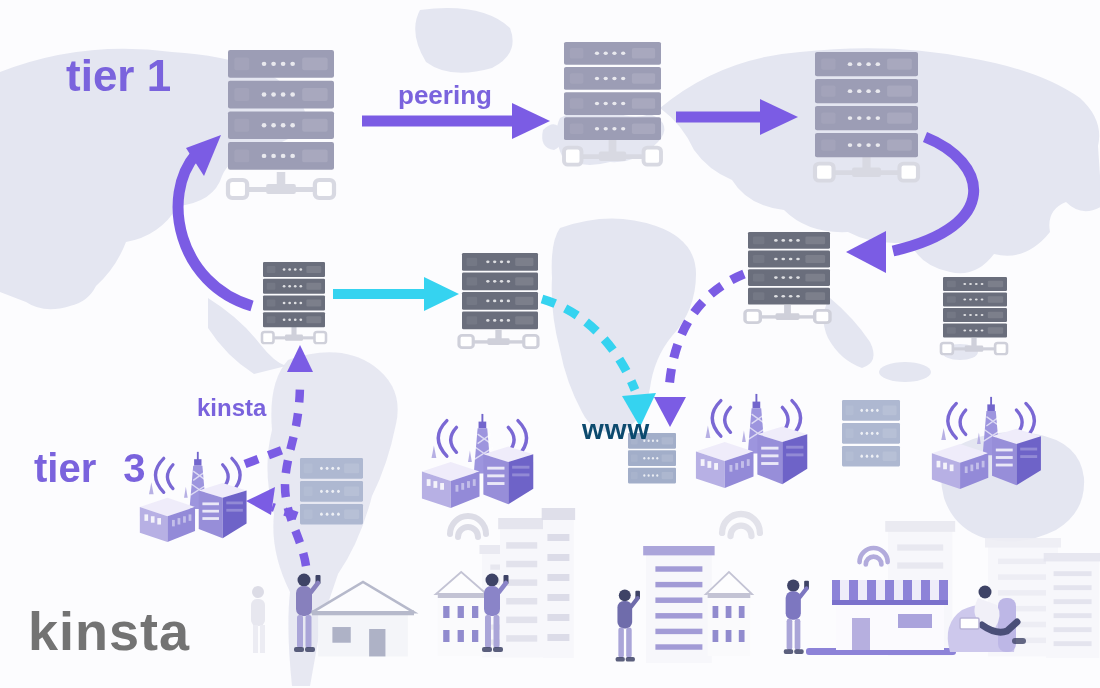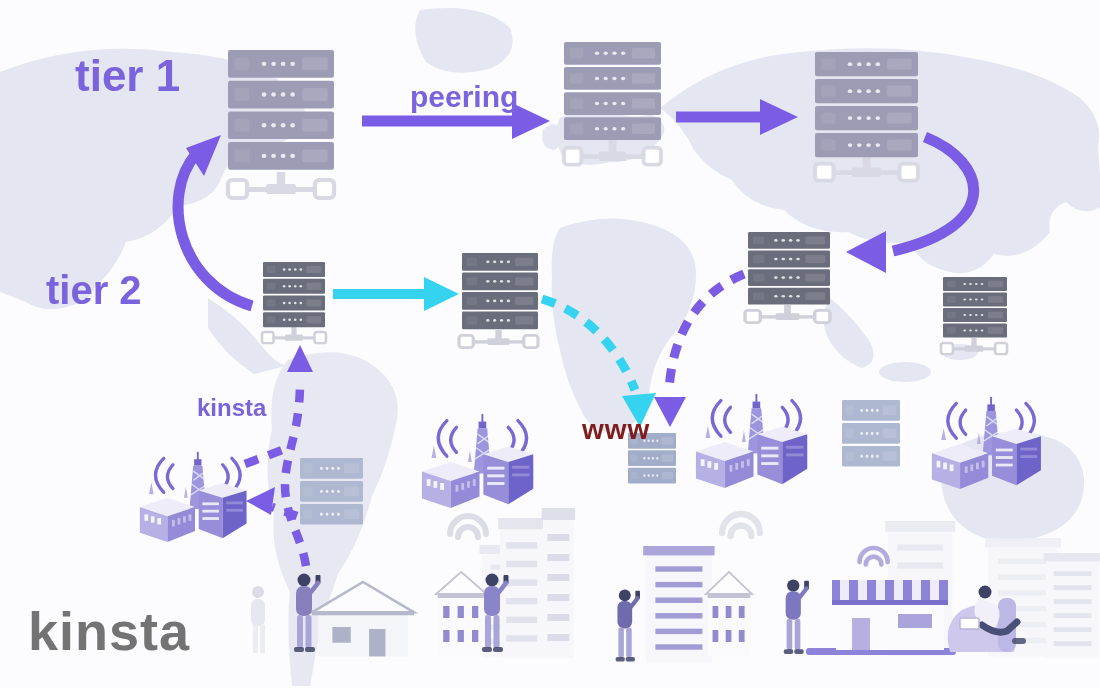--- a/index.html
+++ b/index.html
@@ -5,26 +5,26 @@
   html,body { margin:0; padding:0; background:#ffffff; }
   .stage {
     position:relative; width:1100px; height:688px; overflow:hidden;
     background:#fcfcfe; font-family:"Liberation Sans", sans-serif;
   }
   .stage svg.layer { position:absolute; left:0; top:0; }
   .lbl {
     position:absolute; font-weight:bold; color:#7a63dd; line-height:1;
     white-space:nowrap; user-select:none;
   }
-  #lbl-tier1 { left:66px;  top:54px;  font-size:44px;margin-left:9px; }
+  #lbl-tier1 { left:66px;  top:54px;  font-size:44px; }
   #lbl-tier2 { left:46px;  top:270px; font-size:40px; }
   #lbl-tier3 { left:34px;  top:448px; font-size:40px; word-spacing:16px; }
-  #lbl-peering { left:410px; top:82px;  font-size:30px;text-align:center; }
+  #lbl-peering { left:398px; top:82px;  font-size:26px;text-align:center; }
   #lbl-transit { left:197px; top:396px; font-size:24px; }
-  #lbl-www     { left:582px; top:416px; font-size:28px; letter-spacing:1px; color:#7f1d1d; }
+  #lbl-www     { left:582px; top:416px; font-size:28px; letter-spacing:1px; color:#0c4a6e; }
   #logo {
     position:absolute; left:28px; top:604px; font-size:54px; font-weight:bold;
     color:#737373; letter-spacing:1px; line-height:1;
   }
 </style>
 </head>
 <body>
 
 <div class="stage">
 
@@ -304,18 +304,18 @@
         <path d="M306,566 C302,540 289,522 286,498 C282,474 291,450 296,426 C299,409 300,398 300,380" stroke="#7b5ce4" stroke-width="8.5" fill="none" stroke-dasharray="13 11"></path>
         <polygon points="287,372 313,372 300,345" fill="#7b5ce4"></polygon>
         <path d="M297,516 L272,507" stroke="#7b5ce4" stroke-width="8.5" fill="none" stroke-dasharray="13 11"></path>
         <polygon points="275,487 271,515 246,501" fill="#7b5ce4"></polygon>
         <path d="M245,464 L293,446" stroke="#7b5ce4" stroke-width="8.5" fill="none" stroke-dasharray="14 11"></path>
       </g>
     </g>
   </svg>
 
   <div class="lbl" id="lbl-tier1">tier 1</div>
-  <div class="lbl" id="lbl-tier2">tier 2</div>
+  <div class="lbl" id="lbl-tier3">tier 3</div>
   <div class="lbl" id="lbl-peering">peering</div>
   <div class="lbl" id="lbl-transit">kinsta</div>
   <div class="lbl" id="lbl-www">www</div>
   <div id="logo">kinsta</div>
 </div>
 
 </body></html>

